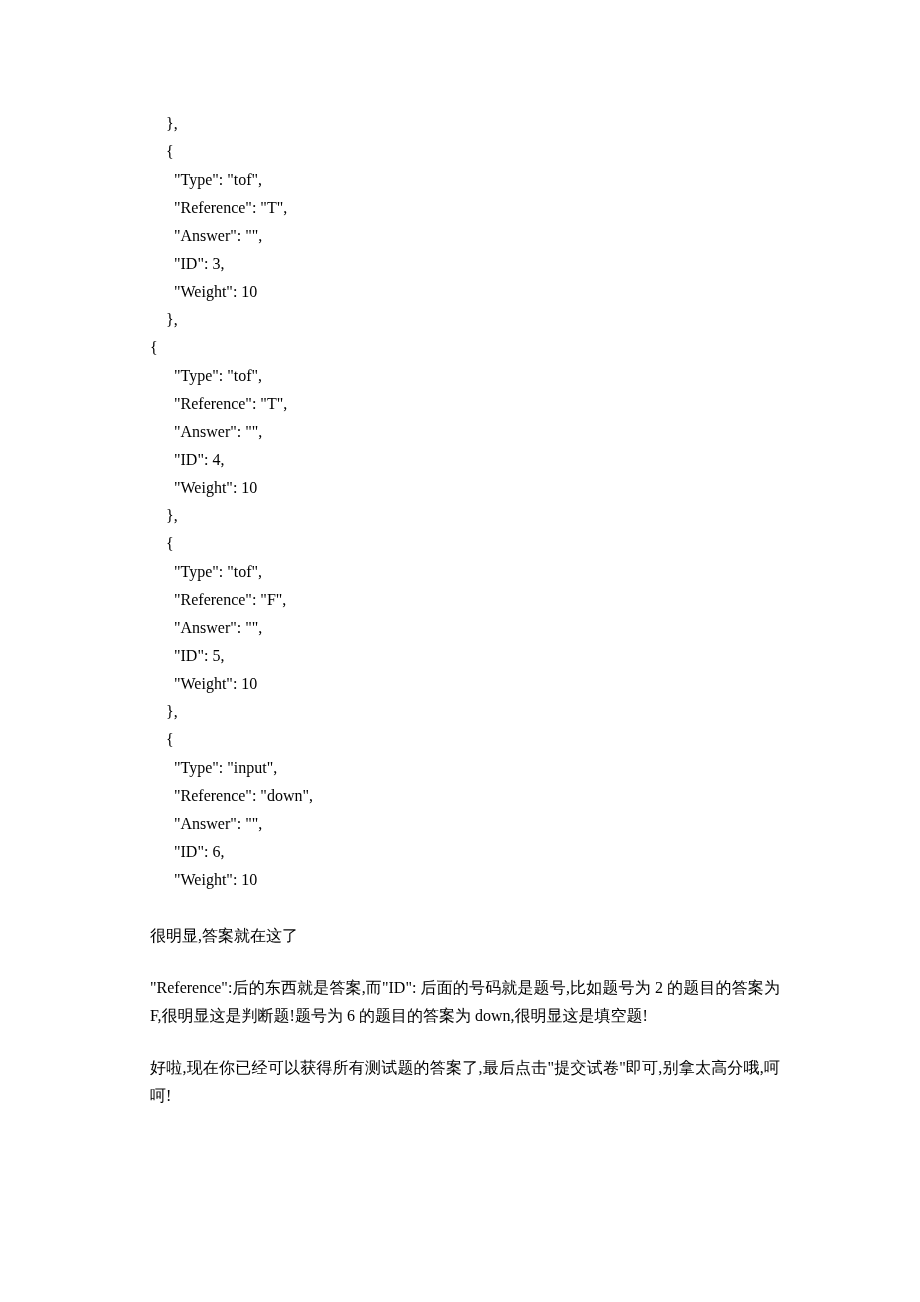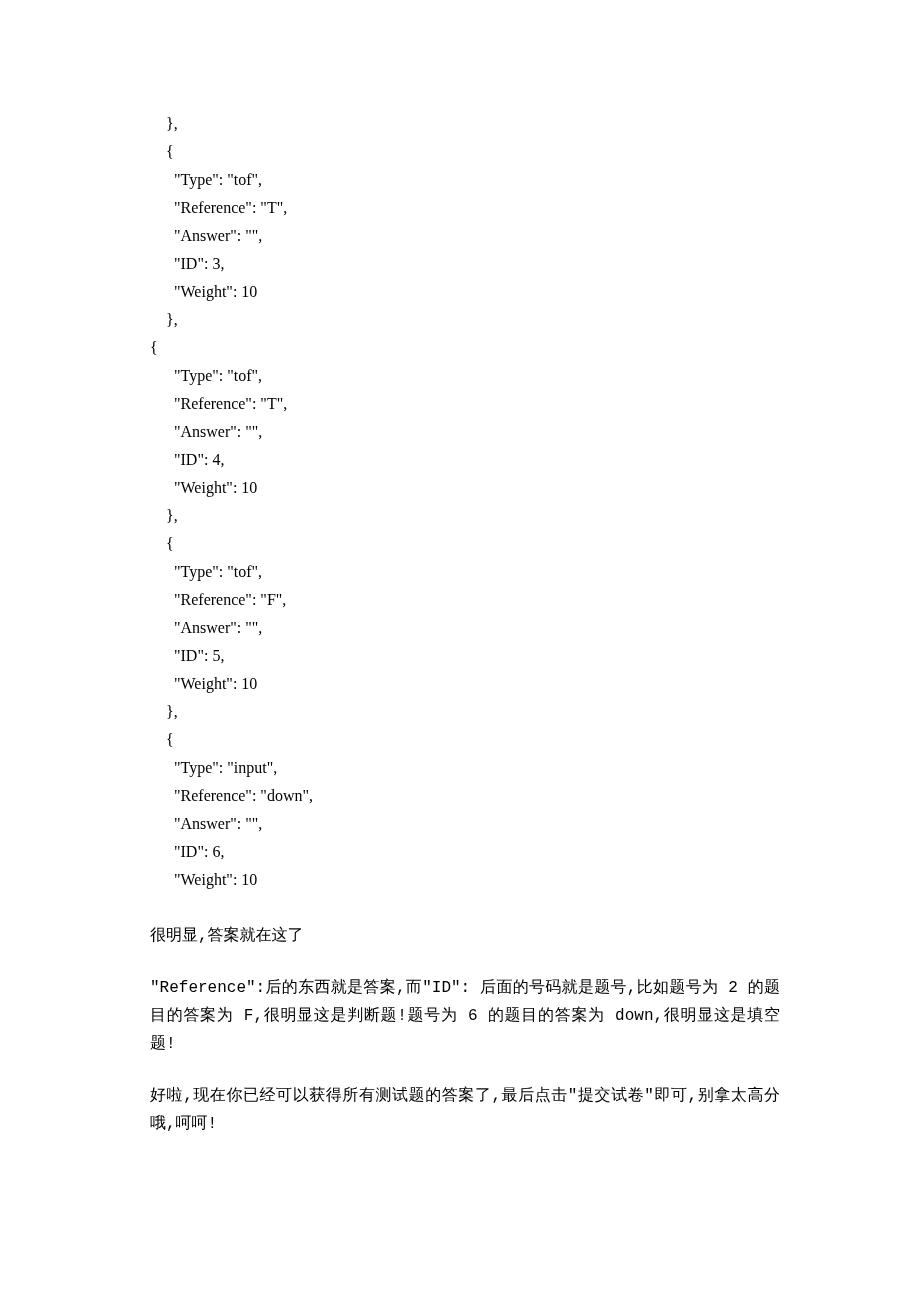--- a/index.html
+++ b/index.html
@@ -20,21 +20,20 @@
   }
   .code-block {
     white-space: pre;
     font-family: "SimSun", "NSimSun", "Songti SC", serif;
     margin-bottom: 28px;
   }
   .para {
     margin: 0 0 24px 0;
     text-align: justify;
     text-justify: inter-ideograph;
-    font-family: Liberation Mono, monospace;
   }
   .para:last-of-type {
     margin-bottom: 0;
   }
 </style>
 </head>
 <body>
 
 <div class="page">
 

